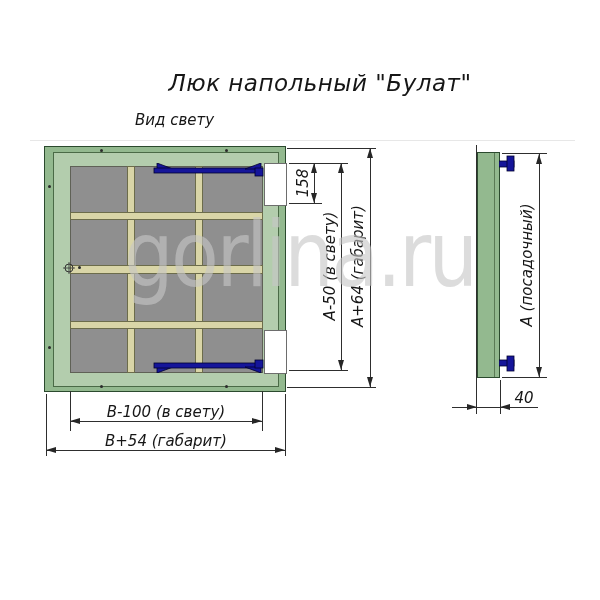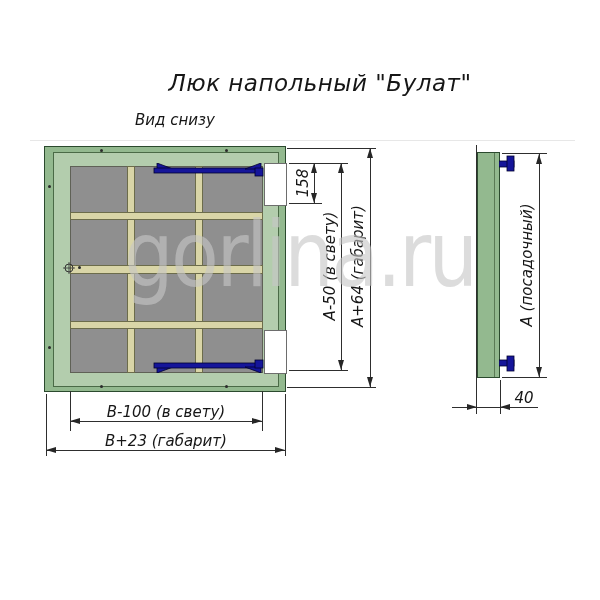--- a/index.html
+++ b/index.html
@@ -37,21 +37,21 @@
     transform:scaleX(0.87); transform-origin:left center;
     pointer-events:none; z-index:50; font-weight:normal;
   }
 </style>
 </head>
 <body>
 
 <div class="page">
 
   <div class="t title" style="left:130px; top:70px; width:380px;">Люк напольный "Булат"</div>
-  <div class="t lbl" style="left:135px; top:111px;">Вид снизу</div>
+  <div class="t lbl" style="left:135px; top:111px;">Вид свету</div>
   <div class="faint" style="left:30px; top:140px; width:545px; height:1px;"></div>
 
   <div class="abs" style="left:44px; top:146px; width:242px; height:246px;">
     <div class="box mv-outer" style="left:0; top:0; width:242px; height:246px;"></div>
     <div class="box mv-flange" style="left:9px; top:6px; width:226px; height:235px;"></div>
     <div class="box mv-panel" style="left:26px; top:20px; width:193px; height:207px;"></div>
 
     <div class="rib" style="left:83px; top:20px; width:8px; height:207px;"></div>
     <div class="rib" style="left:151px; top:20px; width:8px; height:207px;"></div>
     <div class="rib" style="left:26px; top:66px; width:193px; height:8px;"></div>
@@ -115,21 +115,21 @@
   <div class="ln" style="left:285px; top:394px; width:1px; height:62px;"></div>
 
   <div class="ln" style="left:70px; top:421px; width:192px; height:1px;"></div>
   <div class="arr al" style="left:70px; top:418px;"></div>
   <div class="arr ar" style="left:252px; top:418px;"></div>
   <div class="t dimtxt" style="left:56px; top:403px; width:220px;">В-100 (в свету)</div>
 
   <div class="ln" style="left:46px; top:450px; width:239px; height:1px;"></div>
   <div class="arr al" style="left:46px; top:447px;"></div>
   <div class="arr ar" style="left:275px; top:447px;"></div>
-  <div class="t dimtxt" style="left:56px; top:432px; width:220px;">В+23 (габарит)</div>
+  <div class="t dimtxt" style="left:56px; top:432px; width:220px;">В+54 (габарит)</div>
 
   <div class="box sv-bar" style="left:477px; top:152px; width:23px; height:226px;">
     <div class="sv-groove"></div>
   </div>
   <svg class="abs" style="left:499px; top:155px;" width="18" height="17" viewBox="0 0 18 17">
     <rect x="0" y="6" width="15" height="6" fill="#15159a" stroke="#000030" stroke-width="0.8"></rect>
     <rect x="8" y="1" width="7" height="15" fill="#15159a" stroke="#000030" stroke-width="0.8"></rect>
   </svg>
   <svg class="abs" style="left:499px; top:355px; transform:scaleY(-1);" width="18" height="17" viewBox="0 0 18 17">
     <rect x="0" y="6" width="15" height="6" fill="#15159a" stroke="#000030" stroke-width="0.8"></rect>

